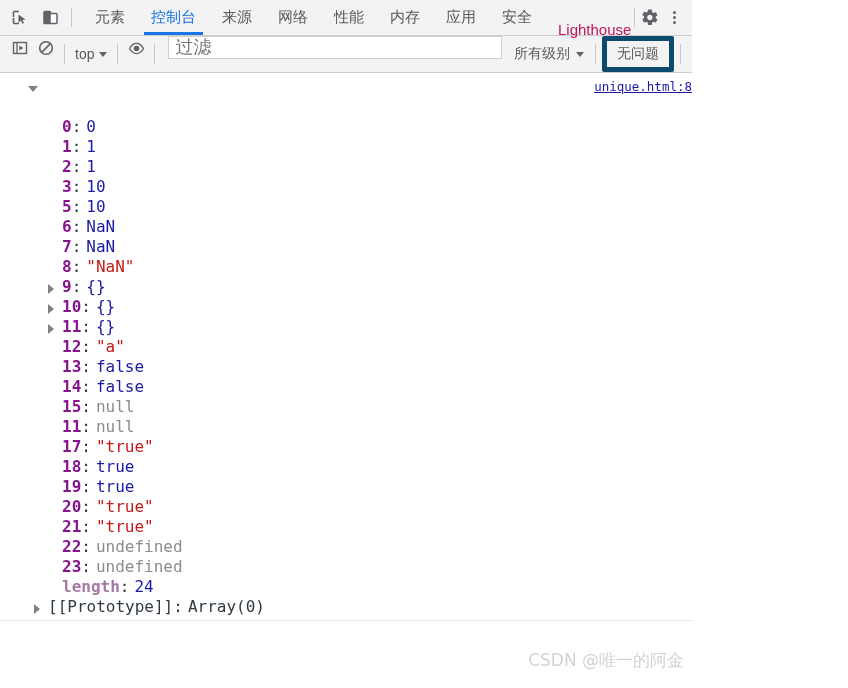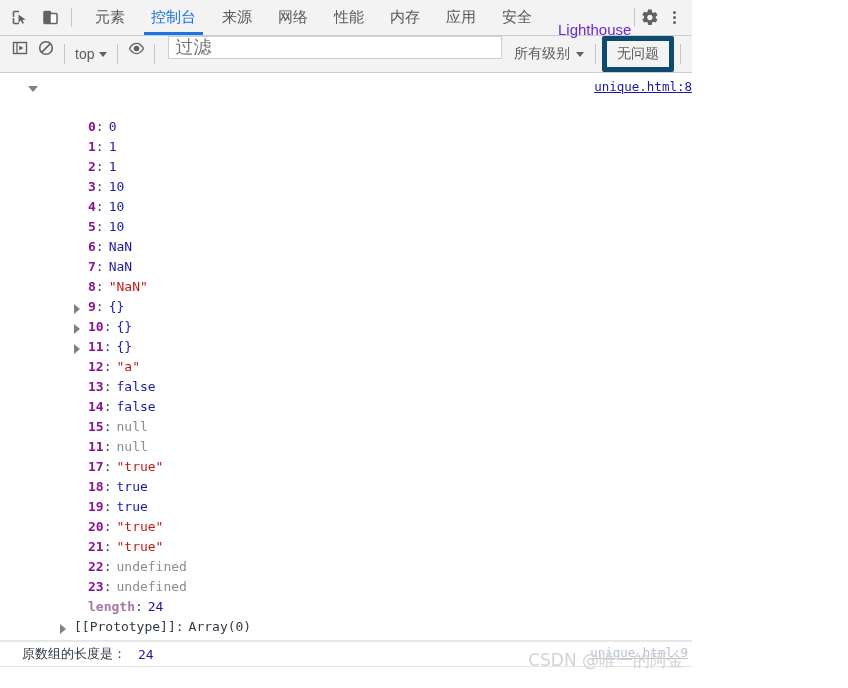--- a/index.html
+++ b/index.html
@@ -66,21 +66,21 @@
   .tab.active {
     color: #1a73e8;
   }
   .tab.active::after {
     content: "";
     position: absolute;
     left: 6px; right: 6px; bottom: 0;
     height: 3px;
     background: #1a73e8;
   }
-  .tab.dim { color: #6d28d9; margin-top: 24px; }
+  .tab.dim { color: #be185d; margin-top: 24px; }
   .tb-right {
     display: flex;
     align-items: center;
     gap: 2px;
     padding-right: 7px;
   }
 
   
   .conbar {
     height: 37px;
@@ -216,23 +216,22 @@
 
   .props {
     padding: 0 0 0 0;
   }
   .prop-row {
     position: relative;
     line-height: 20px;
     height: 20px;
     padding-left: 62px;
     font-family: "DejaVu Sans Mono", monospace;
-    font-size: 13px;
-    white-space: nowrap;
-    margin-left: 26px;
+    font-size: 16px;
+    white-space: nowrap;
   }
   .prop-row .tri {
     left: 48px;
     top: 7px;
   }
   .prop-key {
     color: #881391;
     font-weight: bold;
   }
   .prop-key.len {
@@ -414,21 +413,20 @@
         <span class="tri down"></span>
         
         <span class="srclink">unique.html:8</span>
       </div>
 
       <div class="props" id="props-container">
           <div class="prop-row"><span class="prop-key">0</span><span class="prop-colon">:</span><span class="prop-val t-num">0</span></div>
           <div class="prop-row"><span class="prop-key">1</span><span class="prop-colon">:</span><span class="prop-val t-num">1</span></div>
           <div class="prop-row"><span class="prop-key">2</span><span class="prop-colon">:</span><span class="prop-val t-num">1</span></div>
           <div class="prop-row"><span class="prop-key">3</span><span class="prop-colon">:</span><span class="prop-val t-num">10</span></div>
-          <div class="prop-row"><span class="prop-key">4</span><span class="prop-colon">:</span><span class="prop-val t-num">10</span></div>
           <div class="prop-row"><span class="prop-key">5</span><span class="prop-colon">:</span><span class="prop-val t-num">10</span></div>
           <div class="prop-row"><span class="prop-key">6</span><span class="prop-colon">:</span><span class="prop-val t-num">NaN</span></div>
           <div class="prop-row"><span class="prop-key">7</span><span class="prop-colon">:</span><span class="prop-val t-num">NaN</span></div>
           <div class="prop-row"><span class="prop-key">8</span><span class="prop-colon">:</span><span class="prop-val t-str">"NaN"</span></div>
           <div class="prop-row"><span class="tri right"></span><span class="prop-key">9</span><span class="prop-colon">:</span><span class="prop-val t-obj">{}</span></div>
           <div class="prop-row"><span class="tri right"></span><span class="prop-key">10</span><span class="prop-colon">:</span><span class="prop-val t-obj">{}</span></div>
           <div class="prop-row"><span class="tri right"></span><span class="prop-key">11</span><span class="prop-colon">:</span><span class="prop-val t-obj">{}</span></div>
           <div class="prop-row"><span class="prop-key">12</span><span class="prop-colon">:</span><span class="prop-val t-str">"a"</span></div>
           <div class="prop-row"><span class="prop-key">13</span><span class="prop-colon">:</span><span class="prop-val t-num">false</span></div>
           <div class="prop-row"><span class="prop-key">14</span><span class="prop-colon">:</span><span class="prop-val t-num">false</span></div>
@@ -443,23 +441,18 @@
           <div class="prop-row"><span class="prop-key">23</span><span class="prop-colon">:</span><span class="prop-val t-undef">undefined</span></div>
           <div class="prop-row"><span class="prop-key len">length</span><span class="prop-colon">:</span><span class="prop-val t-num">24</span></div>
         </div>
 
       <div class="prop-row proto-row">
         <span class="tri right"></span>
         <span class="prop-key proto">[[Prototype]]</span><span class="prop-colon">:</span><span class="prop-val t-plain">Array(0)</span>
       </div>
     </div>
 
-    <div class="log-line">
-      <span class="cn">原数组的长度是：</span>
-      <span class="val">24</span>
-      <span class="log-srclink">unique.html:9</span>
-    </div>
 
     <div class="watermark">CSDN @唯一的阿金</div>
     <div class="scrollbar"></div>
   </div>
 
 </div>
 
 </body></html>

